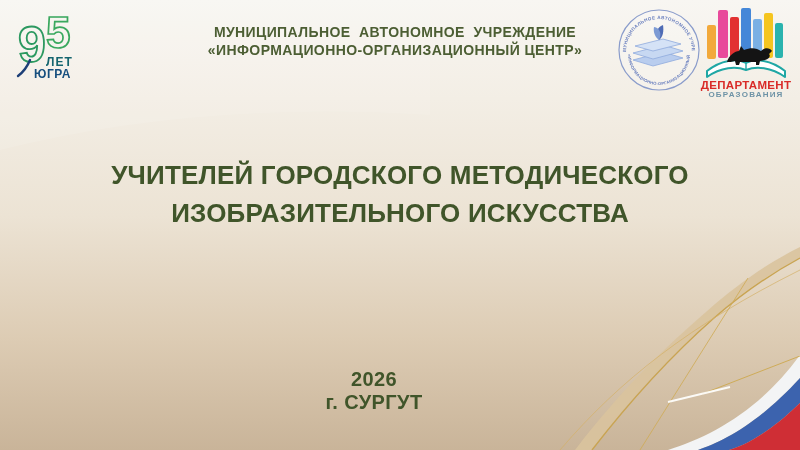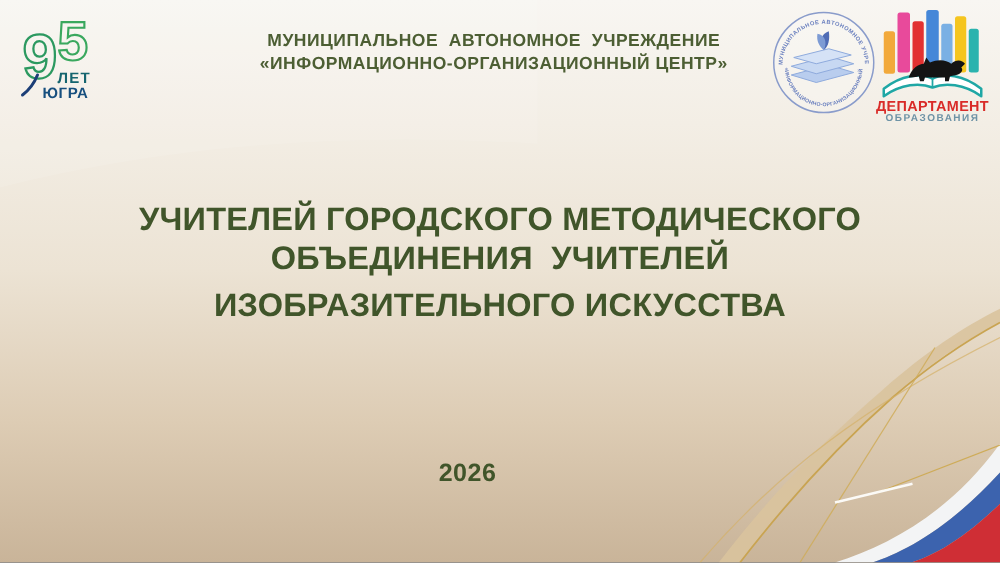--- a/index.html
+++ b/index.html
@@ -112,21 +112,21 @@
       <path d="M7,67 C21,56 37,54 46,59 C55,54 71,56 85,67 L85,73 C71,63 56,62 46,66 C36,62 21,63 7,73 Z" fill="#ffffff" stroke="#1fa7a5" stroke-width="2" stroke-linejoin="round"></path>
       <path d="M46,59 L46,66" stroke="#1fa7a5" stroke-width="1.4"></path>
     </g>
     <path d="M27,58 C29,51 35,47 39,47 L41,42 L44,46 C51,43 57,44 61,47 C65,43 70,44 72,47 L69,50 C71,52 69,55 65,56 L60,57 L59,61 L56,61 L56,58 L40,58 L39,61 L36,61 L35,57 C32,58 29,58 27,58 Z" fill="#141414"></path>
     <text x="46" y="85" text-anchor="middle" font-size="11.5" font-weight="bold" fill="#d92b28" letter-spacing="0.3">ДЕПАРТАМЕНТ</text>
     <text x="46" y="93" text-anchor="middle" font-size="8" font-weight="bold" fill="#6e93a6" letter-spacing="1.2">ОБРАЗОВАНИЯ</text>
   </svg>
 
   <div class="title-block">
     <div class="keep-spaces">УЧИТЕЛЕЙ ГОРОДСКОГО МЕТОДИЧЕСКОГО</div>
-    <div class="keep-spaces">ОБЪЕДИНЕНИЯ  УЧИТЕЛЕЙ</div>
     <div class="keep-spaces title-line3">ИЗОБРАЗИТЕЛЬНОГО ИСКУССТВА</div>
   </div>
 
   <div class="footer-block">
     <div>2026</div>
+    <div>г. СУРГУТ</div>
   </div>
 
 </div>
 
 </body></html>

